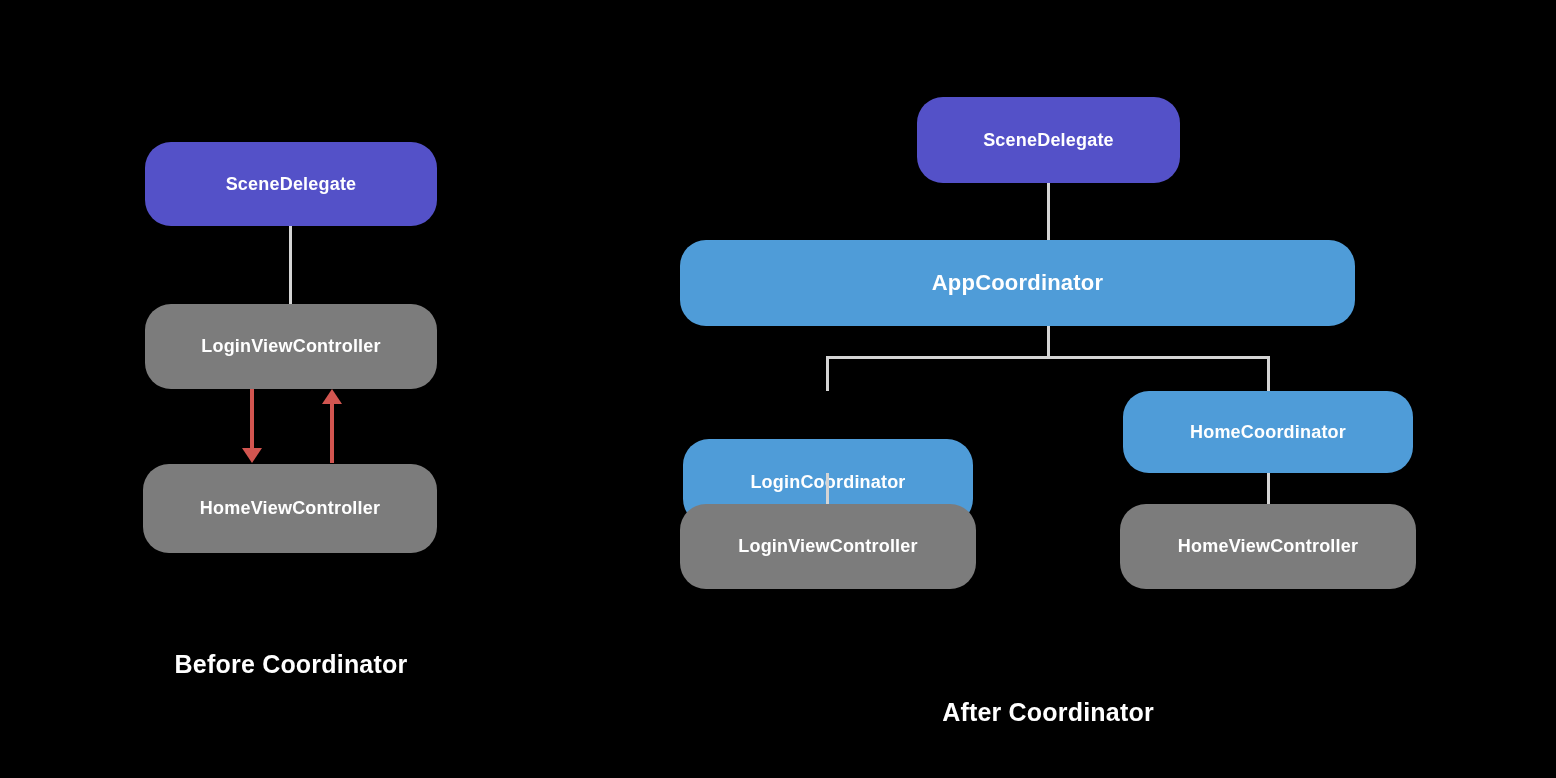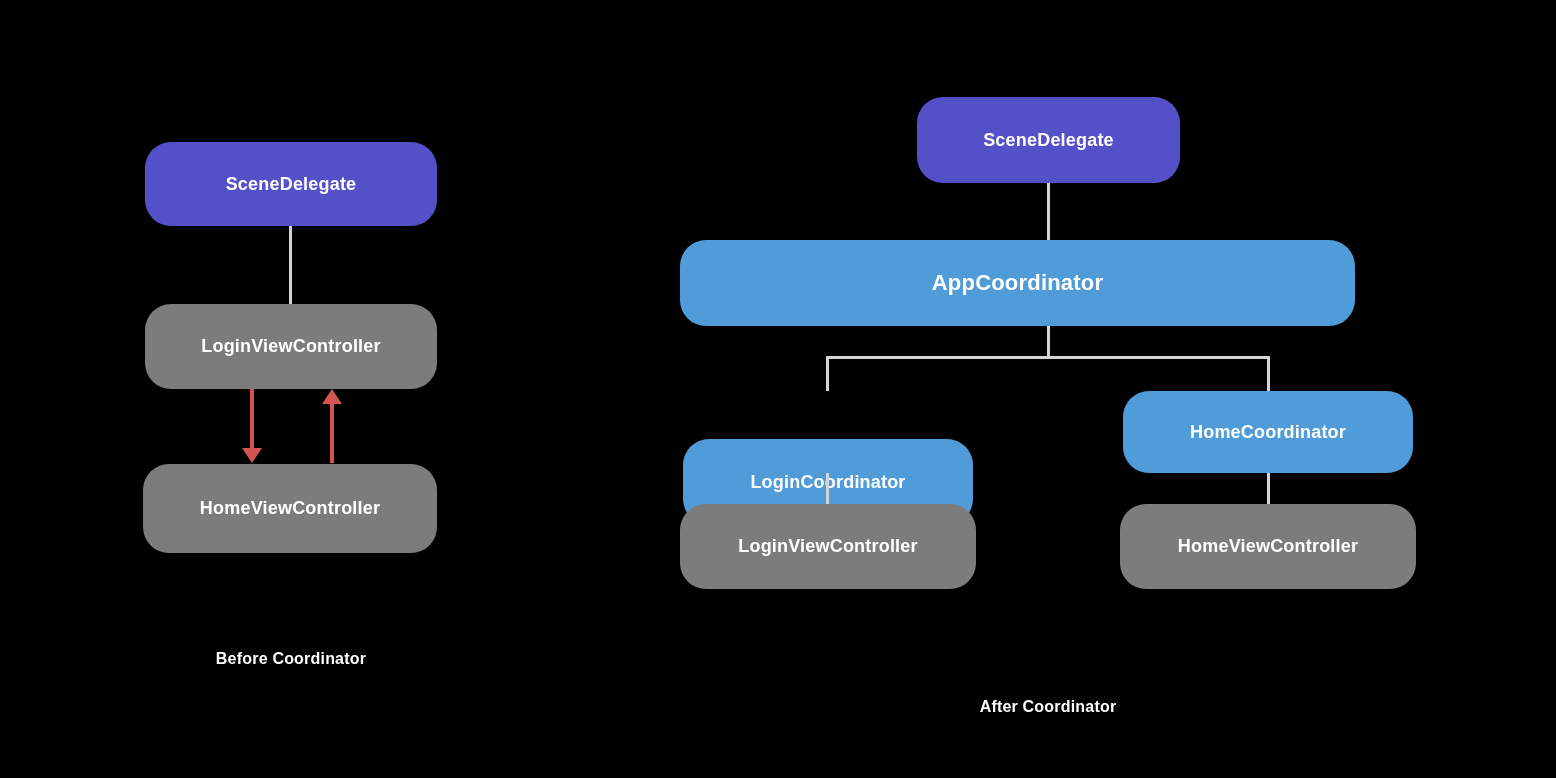--- a/index.html
+++ b/index.html
@@ -47,21 +47,21 @@
     height: 0;
     border-left: 10px solid transparent;
     border-right: 10px solid transparent;
   }
   .arrow-head.down { border-top: 15px solid var(--arrow, #d25550); }
   .arrow-head.up   { border-bottom: 15px solid var(--arrow, #d25550); }
   .caption {
     position: absolute;
     color: var(--text, #fff);
     font-weight: 700;
-    font-size: 16px;
+    font-size: 25px;
     text-align: center;
     letter-spacing: 0.2px;
   }
 </style>
 </head>
 <body>
 
 <div class="canvas">
 
   <div>

